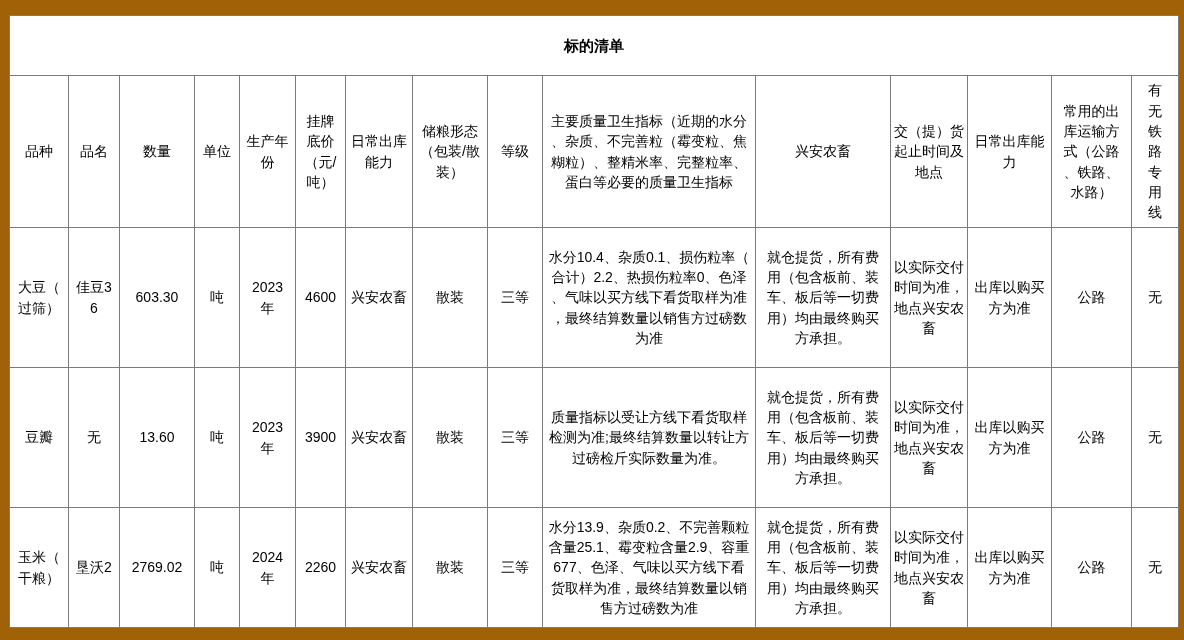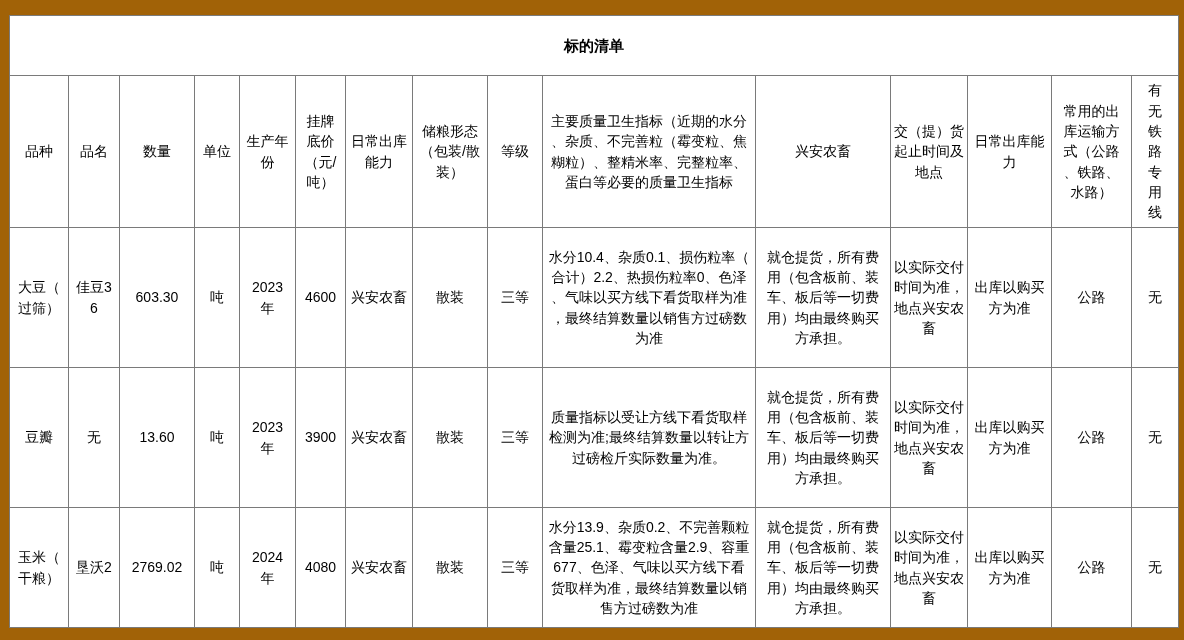--- a/index.html
+++ b/index.html
@@ -130,21 +130,21 @@
       <td>公路</td>
       <td>无</td>
     </tr>
 
     <tr class="data-row-3">
       <td>玉米（干粮）</td>
       <td>垦沃2</td>
       <td>2769.02</td>
       <td>吨</td>
       <td>2024年</td>
-      <td>4080</td>
+      <td>2260</td>
       <td>兴安农畜</td>
       <td>散装</td>
       <td>三等</td>
       <td>水分13.9、杂质0.2、不完善颗粒含量25.1、霉变粒含量2.9、容重677、色泽、气味以买方线下看货取样为准，最终结算数量以销售方过磅数为准</td>
       <td>就仓提货，所有费用（包含板前、装车、板后等一切费用）均由最终购买方承担。</td>
       <td class="col-pickup">以实际交付时间为准，地点兴安农畜</td>
       <td>出库以购买方为准</td>
       <td>公路</td>
       <td>无</td>
     </tr>

